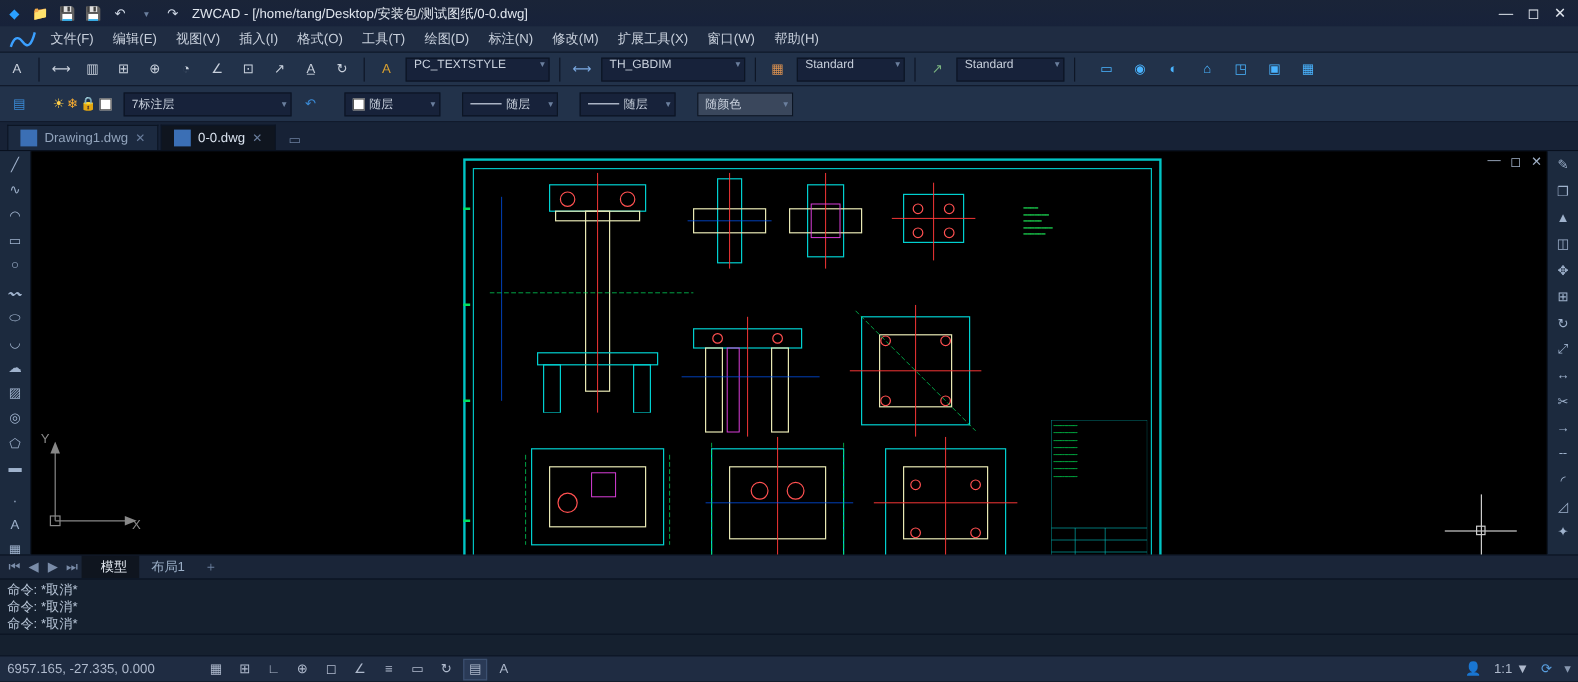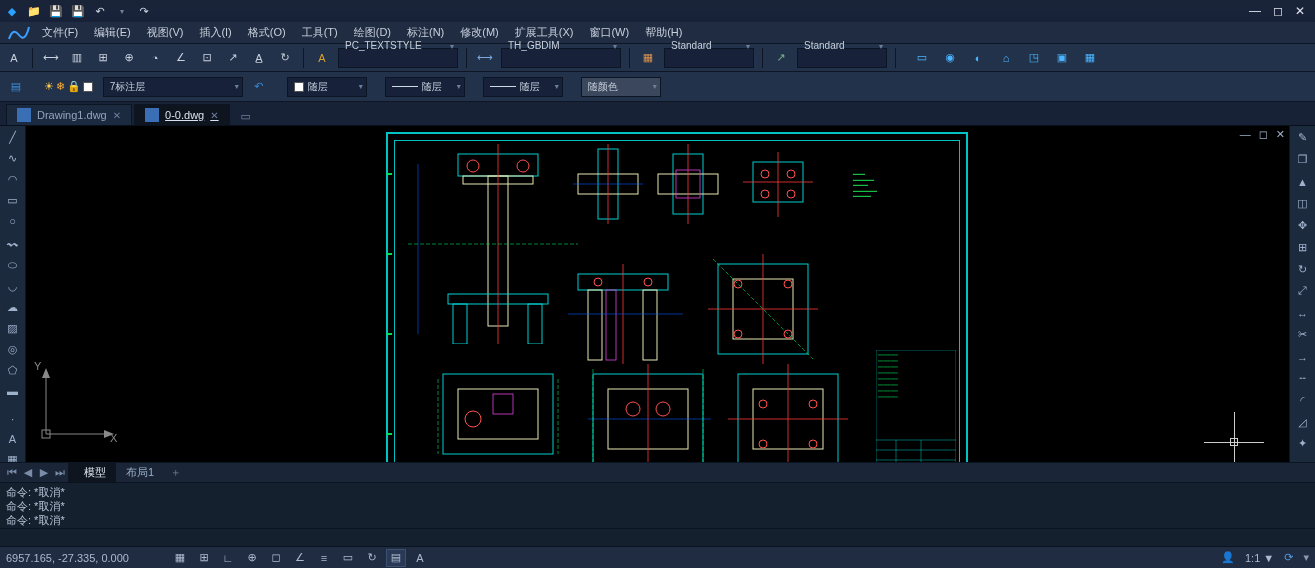--- a/index.html
+++ b/index.html
@@ -14,39 +14,39 @@
 .titlebar .wincontrols span { cursor: pointer; font-size: 12px; }
 
 
 .menubar { height: 22px; background: #1f2c42; display: flex; align-items: center; padding: 0 4px; font-size: 11px; border-bottom: 1px solid #0e1626; }
 .menubar .logo { width: 30px; height: 20px; display: flex; align-items: center; justify-content: center; }
 .menubar .menuitem { padding: 3px 8px; cursor: pointer; }
 
 
 .ribbon1 { height: 28px; background: #22324a; display: flex; align-items: center; padding: 2px 4px; gap: 6px; border-bottom: 1px solid #0e1626; }
 .ribbon1 .icon-btn { width: 20px; height: 20px; display:flex; align-items:center; justify-content:center; cursor:pointer; border:1px solid transparent; }
-.ribbon1 .dd { background: #17223a; border: 1px solid #0c1524; height: 20px; min-width: 90px; padding: 0 16px 16px 6px; font-size: 10px; display: flex; align-items: flex-end; position: relative; cursor: pointer; color:#c8d0dc; }
+.ribbon1 .dd { background: #17223a; border: 1px solid #0c1524; height: 20px; min-width: 90px; padding: 0 16px 5px 6px; font-size: 10px; display: flex; align-items: flex-start; position: relative; cursor: pointer; color:#c8d0dc; }
 .ribbon1 .dd .chev { position:absolute; right:3px; color:#6b7f9e; font-size:8px; }
 .ribbon1 .sep { width:1px; height:20px; background:#0e1626; margin:0 2px; }
 .ribbon1 .right-icons { margin-left: 8px; display:flex; gap:8px; }
 
 
 .ribbon2 { height: 30px; background: #22324a; display: flex; align-items: center; padding: 2px 6px; gap: 6px; border-bottom: 1px solid #0e1626; }
 .ribbon2 .icon-btn { width: 20px; height: 20px; display:flex; align-items:center; justify-content:center; cursor:pointer; border:1px solid transparent; }
 .ribbon2 .dd { background: #17223a; border: 1px solid #0c1524; height: 20px; min-width: 80px; padding: 0 16px 0 6px; font-size: 10px; display: flex; align-items: center; position: relative; cursor:pointer; color:#c8d0dc;}
 .ribbon2 .dd.wide { min-width: 140px; }
 .ribbon2 .dd .chev { position:absolute; right:3px; color:#6b7f9e; font-size:8px;}
 .ribbon2 .swatch { width:10px; height:10px; display:inline-block; margin-right:4px; border:1px solid #555; }
 .ribbon2 .sep { width:6px; }
 .ribbon2 .layer-icons { display:flex; gap:2px; align-items:center; }
 
 
 .tabbar { height: 24px; background: #172236; display: flex; align-items: flex-end; padding: 0 6px; border-bottom: 1px solid #08101e; }
 .tabbar .tab { padding: 3px 10px; display:flex; align-items:center; gap:6px; font-size:11px; max-width:130px; background:#1c2a40; border:1px solid #0c1524; border-bottom:none; margin-right:2px; cursor:pointer; color:#92a4bc; }
-.tabbar .tab.active { background:#0f151f; color:#d9e2ee;text-decoration:underline; }
+.tabbar .tab.active { background:#0f151f; color:#d9e2ee; }
 .tabbar .tab .x { font-size:10px; color:#6b7f9e; }
 .tabbar .tab .fileico { width:14px;height:14px;background:#3b6fb5; display:inline-block; }
 .tabbar .add { width:20px; height:18px; display:flex; align-items:center; justify-content:center; cursor:pointer; color:#6b7f9e; margin-left:4px;}
 
 
 .main { flex: 1; display: flex; min-height: 0; }
 .toolcol { width: 26px; background: #1c2a3e; display:flex; flex-direction:column; align-items:center; padding:4px 0; gap:6px; border-right:1px solid #0c1524; }
 .toolcol.right { border-left:1px solid #0c1524; border-right:none; }
 .toolcol .tbtn { width:20px; height:20px; display:flex; align-items:center; justify-content:center; cursor:pointer; border:1px solid transparent; color:#9fb2cc; }
 .toolcol .spacer { flex:1; }
@@ -104,20 +104,23 @@
 <div class="titlebar">
   <div class="qat">
     <span style="color:#2aa0ff;">◆</span>
     <span style="color:#f0b848;">📁</span>
     <span style="color:#3b8bd6;">💾</span>
     <span style="color:#3b8bd6;">💾</span>
     <span style="color:#cfd8e6;">↶</span>
     <span style="color:#6b7f9e;font-size:8px;">▾</span>
     <span style="color:#cfd8e6;">↷</span>
   </div>
+  <span class="title-text">
+    <span>ZWCAD</span> - <span>[/home/tang/Desktop/安装包/测试图纸/0-0.dwg]</span>
+  </span>
   <div class="wincontrols">
     <span>—</span>
     <span>◻</span>
     <span>✕</span>
   </div>
 </div>
 
 <div class="menubar">
   <div class="logo">
     <svg width="24" height="16" viewBox="0 0 24 16">

